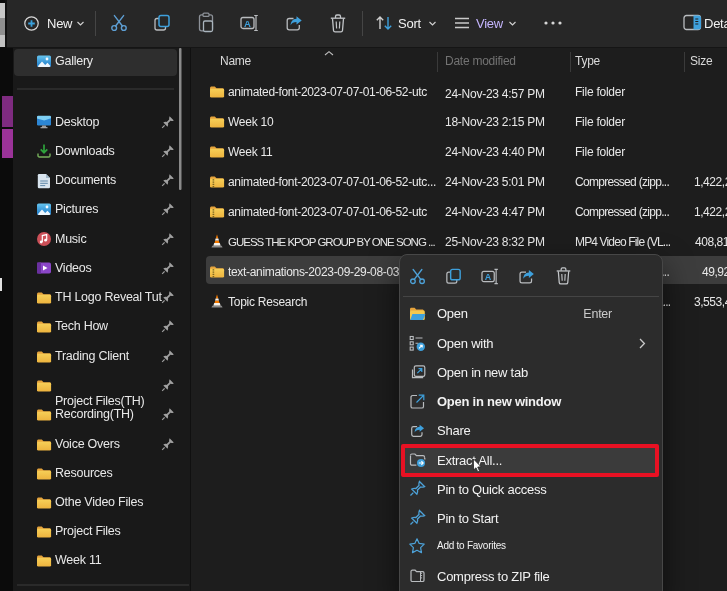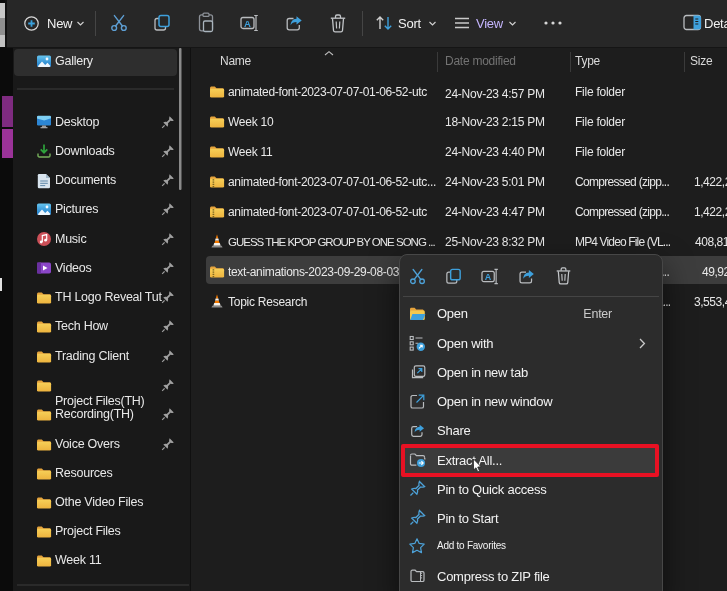--- a/index.html
+++ b/index.html
@@ -318,21 +318,21 @@
       <path d="M6.5 5V3.4A1.4 1.4 0 0 1 7.9 2h2.2a1.4 1.4 0 0 1 1.4 1.4V5" fill="none" stroke="#c3c6c9" stroke-width="1.3"></path>
       <path d="M7.2 8.5l.4 7M10.8 8.5l-.4 7" stroke="#c3c6c9" stroke-width="1.2"></path>
     </svg>
     <div class="abs" style="left:403px;top:296px;width:256px;height:1px;background:#454545;"></div>
 
     <div class="abs" style="left:403px;top:446px;width:256px;height:29px;background:#3b3b3b;border-radius:3px;"></div>
 
     <div class="txt" style="left:437px;top:307px;font-size:13px;color:#f2f2f2;">Open</div>
     <div class="txt" style="left:437px;top:337px;font-size:13px;color:#f2f2f2;">Open with</div>
     <div class="txt" style="left:437px;top:366px;font-size:13px;color:#f2f2f2;">Open in new tab</div>
-    <div class="txt" style="left:437px;top:395px;font-size:13px;color:#f2f2f2;">Open in new window</div>
+    <div class="txt" style="left:437px;top:395px;font-size:13px;color:#f2f2f2;font-weight:bold;">Open in new window</div>
     <div class="txt" style="left:437px;top:424px;font-size:13px;color:#f2f2f2;">Share</div>
     <div class="txt" style="left:437px;top:454px;font-size:13px;color:#f2f2f2;">Extract All...</div>
     <div class="txt" style="left:437px;top:483px;font-size:13px;color:#f2f2f2;">Pin to Quick access</div>
     <div class="txt" style="left:437px;top:512px;font-size:13px;color:#f2f2f2;">Pin to Start</div>
     <div class="txt" style="left:437px;top:541px;font-size:10px;color:#f2f2f2;">Add to Favorites</div>
     <div class="txt" style="left:437px;top:570px;font-size:13px;color:#f2f2f2;">Compress to ZIP file</div>
     <div class="txt" style="left:532px;top:308px;width:80px;text-align:right;font-size:12.5px;color:#cbcbcb;">Enter</div>
     <svg class="abs" style="left:638px;top:337px;" width="8" height="13" viewBox="0 0 8 13">
       <path d="M2 2l4.4 4.5L2 11" fill="none" stroke="#c9c9c9" stroke-width="1.3"></path>
     </svg>

